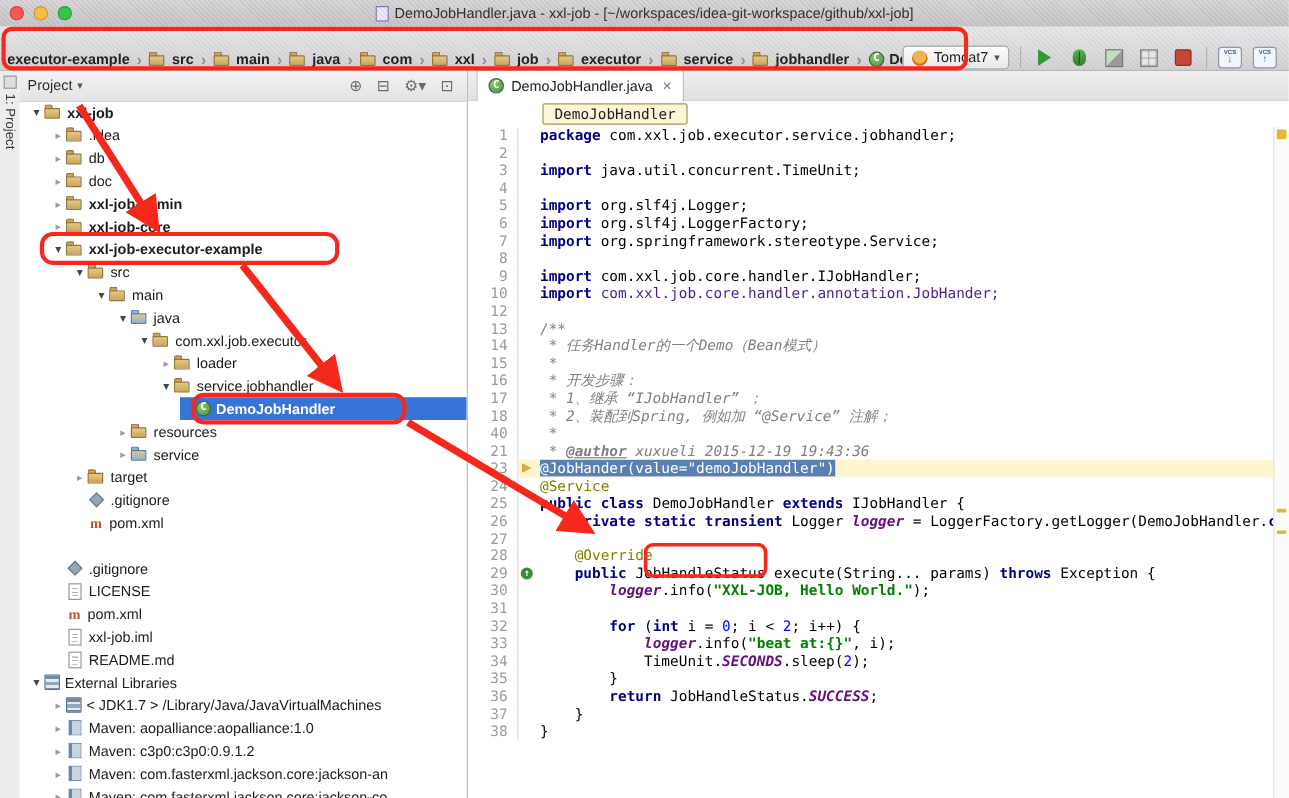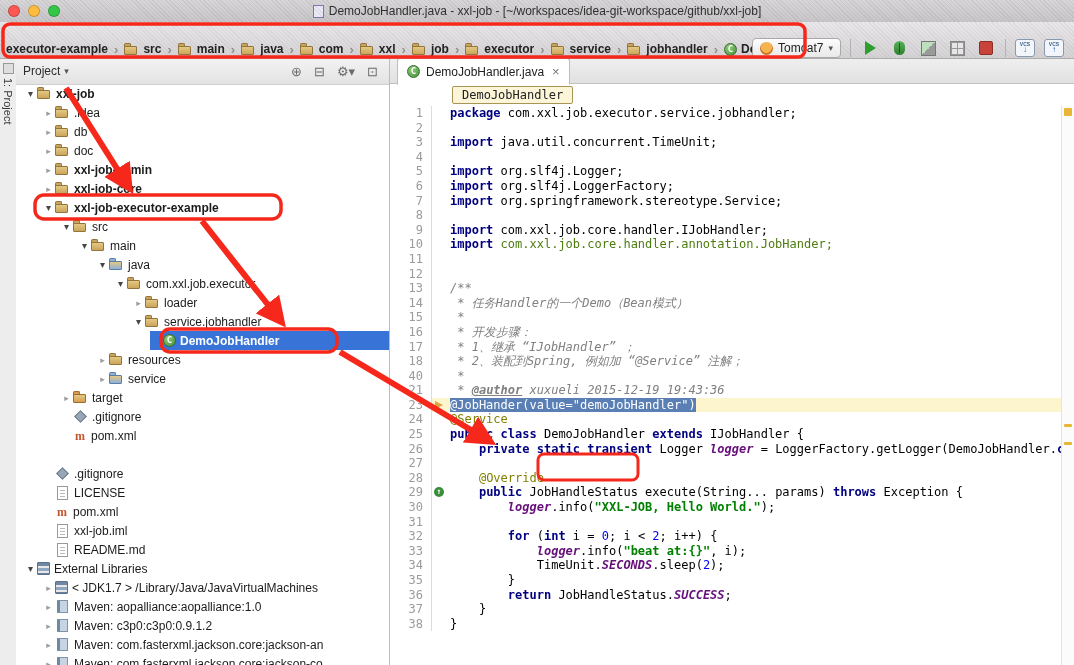--- a/index.html
+++ b/index.html
@@ -114,21 +114,21 @@
   .ltext{flex:1;padding-left:2px;overflow:hidden}
   .code-row.caret .ltext,.code-row.caret .gicon{background:var(--caret-row,#FCF5CE)}
   .kw{color:var(--keyword,#000080);font-weight:bold}
   .pl{color:#000}
   .str{color:var(--string-green,#008000);font-weight:bold}
   .num{color:var(--number-blue,#0000FF)}
   .ann{color:var(--annotation-olive,#808000)}
   .cmt{color:var(--comment-gray,#808080);font-style:italic}
   .cmtt{color:var(--comment-gray,#808080);font-style:italic;font-weight:bold;text-decoration:underline}
   .fld{color:var(--field-purple,#660E7A);font-style:italic;font-weight:bold}
-  .imp{color:#4d7c0f}
+  .imp{color:#4c1d95}
   .selseg{background:var(--code-selection,#5A7FB5);color:#fff}
   .bm{position:absolute;left:3px;top:3px;width:0;height:0;
     border-left:8px solid #E2A53C;border-top:4.5px solid transparent;border-bottom:4.5px solid transparent}
   .ovr{position:absolute;left:2px;top:2px;width:10px;height:10px;border-radius:50%;background:#3A8E3A;
     color:#fff;text-align:center;font:bold 8px/10px "DejaVu Sans Mono",monospace}
   .stripe{position:absolute;top:48px;right:0;width:12px;bottom:0;background:#FBFBFB;border-left:1px solid #E3E3E3}
   .smark{position:absolute;left:2px;width:8px;background:#E8B634;border-radius:1px}
 
   
   .overlay{position:absolute;inset:0;z-index:60;pointer-events:none}
@@ -519,21 +519,20 @@
       <div class="code-row"><span class="gnum">1</span><span class="gicon"></span><span class="ltext"><span class="kw">package</span><span class="pl"> com.xxl.job.executor.service.jobhandler;</span></span></div>
       <div class="code-row"><span class="gnum">2</span><span class="gicon"></span><span class="ltext"></span></div>
       <div class="code-row"><span class="gnum">3</span><span class="gicon"></span><span class="ltext"><span class="kw">import</span><span class="pl"> java.util.concurrent.TimeUnit;</span></span></div>
       <div class="code-row"><span class="gnum">4</span><span class="gicon"></span><span class="ltext"></span></div>
       <div class="code-row"><span class="gnum">5</span><span class="gicon"></span><span class="ltext"><span class="kw">import</span><span class="pl"> org.slf4j.Logger;</span></span></div>
       <div class="code-row"><span class="gnum">6</span><span class="gicon"></span><span class="ltext"><span class="kw">import</span><span class="pl"> org.slf4j.LoggerFactory;</span></span></div>
       <div class="code-row"><span class="gnum">7</span><span class="gicon"></span><span class="ltext"><span class="kw">import</span><span class="pl"> org.springframework.stereotype.Service;</span></span></div>
       <div class="code-row"><span class="gnum">8</span><span class="gicon"></span><span class="ltext"></span></div>
       <div class="code-row"><span class="gnum">9</span><span class="gicon"></span><span class="ltext"><span class="kw">import</span><span class="pl"> com.xxl.job.core.handler.IJobHandler;</span></span></div>
       <div class="code-row"><span class="gnum">10</span><span class="gicon"></span><span class="ltext"><span class="kw">import</span><span class="imp"> com.xxl.job.core.handler.annotation.JobHander;</span></span></div>
-      <div class="code-row"><span class="gnum">11</span><span class="gicon"></span><span class="ltext"></span></div>
       <div class="code-row"><span class="gnum">12</span><span class="gicon"></span><span class="ltext"></span></div>
       <div class="code-row"><span class="gnum">13</span><span class="gicon"></span><span class="ltext"><span class="cmt">/**</span></span></div>
       <div class="code-row"><span class="gnum">14</span><span class="gicon"></span><span class="ltext"><span class="cmt"> * 任务Handler的一个Demo（Bean模式）</span></span></div>
       <div class="code-row"><span class="gnum">15</span><span class="gicon"></span><span class="ltext"><span class="cmt"> *</span></span></div>
       <div class="code-row"><span class="gnum">16</span><span class="gicon"></span><span class="ltext"><span class="cmt"> * 开发步骤：</span></span></div>
       <div class="code-row"><span class="gnum">17</span><span class="gicon"></span><span class="ltext"><span class="cmt"> * 1、继承 “IJobHandler” ；</span></span></div>
       <div class="code-row"><span class="gnum">18</span><span class="gicon"></span><span class="ltext"><span class="cmt"> * 2、装配到Spring, 例如加 “@Service” 注解；</span></span></div>
       <div class="code-row"><span class="gnum">40</span><span class="gicon"></span><span class="ltext"><span class="cmt"> *</span></span></div>
       <div class="code-row"><span class="gnum">21</span><span class="gicon"></span><span class="ltext"><span class="cmt"> * </span><span class="cmtt">@author</span><span class="cmt"> xuxueli 2015-12-19 19:43:36</span></span></div>
       <div class="code-row caret"><span class="gnum">23</span><span class="gicon"><span class="bm"></span></span><span class="ltext"><span class="selseg">@JobHander(value="demoJobHandler")</span></span></div>

